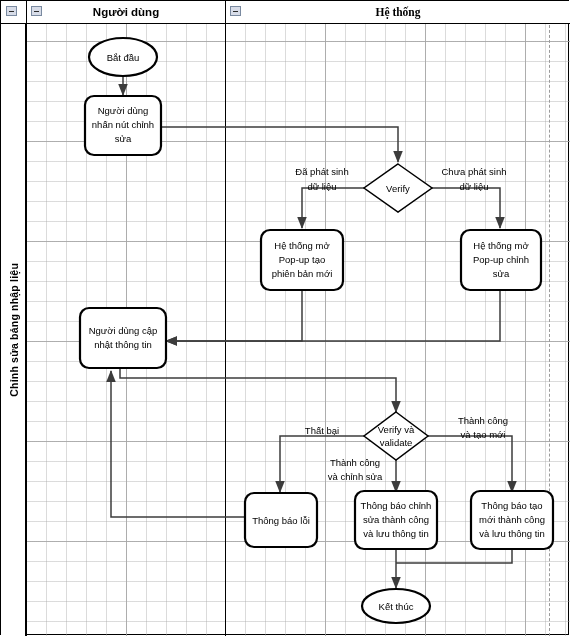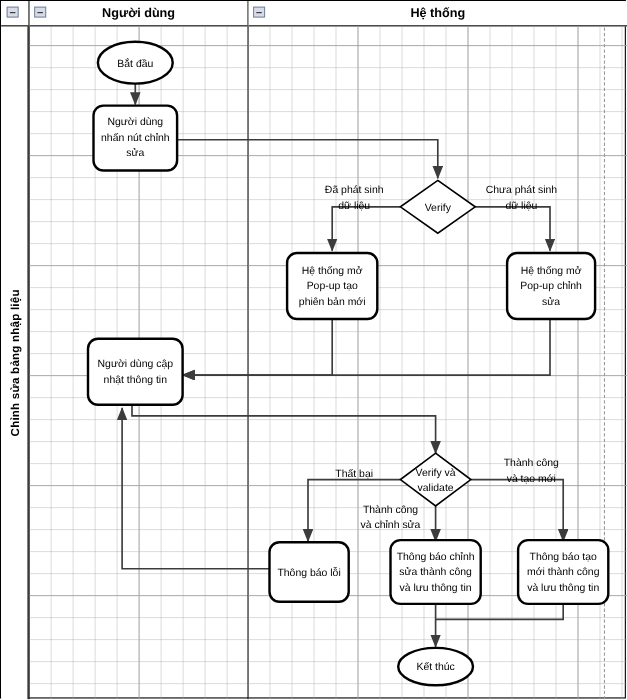--- a/index.html
+++ b/index.html
@@ -109,21 +109,21 @@
       </div>
     </div>
 
     <div class="lane" style="left:25px;width:199px;">
       <div class="lane-head">
         <span class="lane-title">Người dùng</span>
       </div>
       <div class="lane-body"></div>
     </div>
 
-    <div class="lane" style="left:224px;width:345px;">
+    <div class="lane" style="left:224px;width:345px;font-family:Liberation Serif, serif;">
       <div class="lane-head">
         <span class="lane-title">Hệ thống</span>
       </div>
       <div class="lane-body"></div>
     </div>
 
     <div class="dashdiv" style="left:548px;"></div>
   </div>
 
   <div class="collapse-box" style="left:6px;top:6px;"></div>

